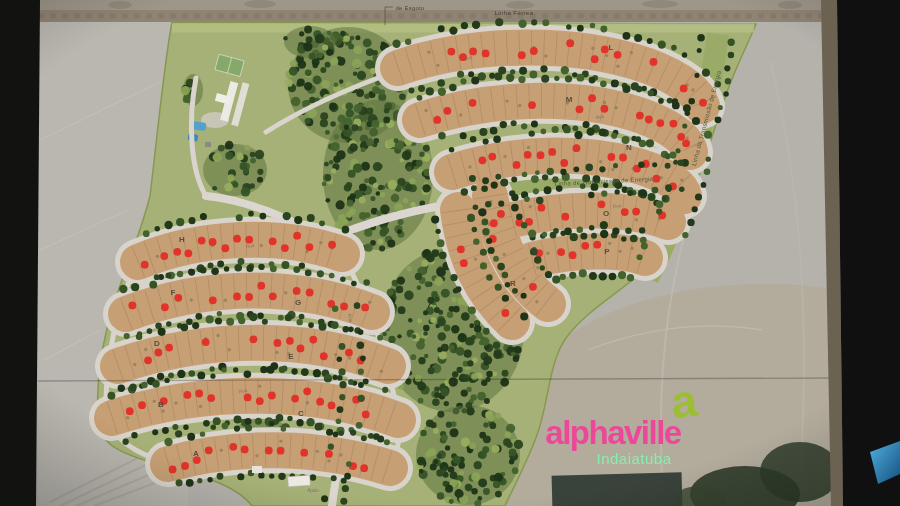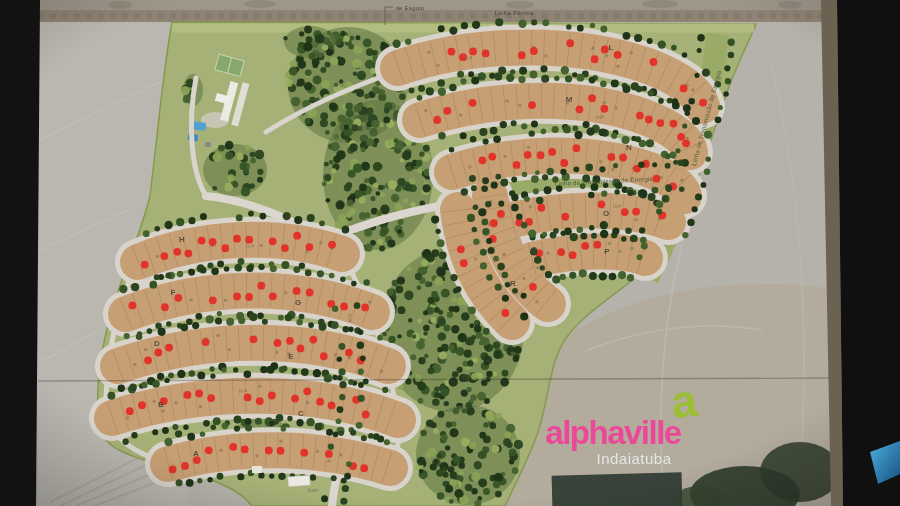--- a/index.html
+++ b/index.html
@@ -20,21 +20,21 @@
   .lbl-sewage{font-size:6px;letter-spacing:.2px;}
   .lbl-rail{font-size:6px;letter-spacing:.4px;color:#4a4136;}
   .lbl-power{font-size:6.2px;color:#515b3a;letter-spacing:.2px;}
   .lbl-apoio{font-size:4.5px;color:#7a756c;}
   .blk{position:absolute;transform:translate(-50%,-50%);font-size:8px;font-weight:600;
        color:#4a4238;opacity:.88;}
   .rua{position:absolute;font-size:4.6px;color:#6f675a;opacity:.8;white-space:nowrap;}
   .logo-name{position:absolute;transform:translate(-50%,-50%);font-size:33px;font-weight:700;
        letter-spacing:-1.5px;color:#ec4899;}
   .logo-city{position:absolute;transform:translate(-50%,-50%);font-size:15px;
-       letter-spacing:.5px;color:#e5e5e5;}
+       letter-spacing:.5px;color:#86efac;}
   .logo-a{position:absolute;transform:translate(-50%,-50%) rotate(-6deg);font-size:46px;
        font-weight:700;color:#9cbe35;}
 </style>
 </head>
 <body>
 
 <div class="stage">
 <svg viewBox="0 0 900 506" width="900" height="506">
   <defs>
     <radialGradient id="vig" cx="50%" cy="45%" r="72%">

